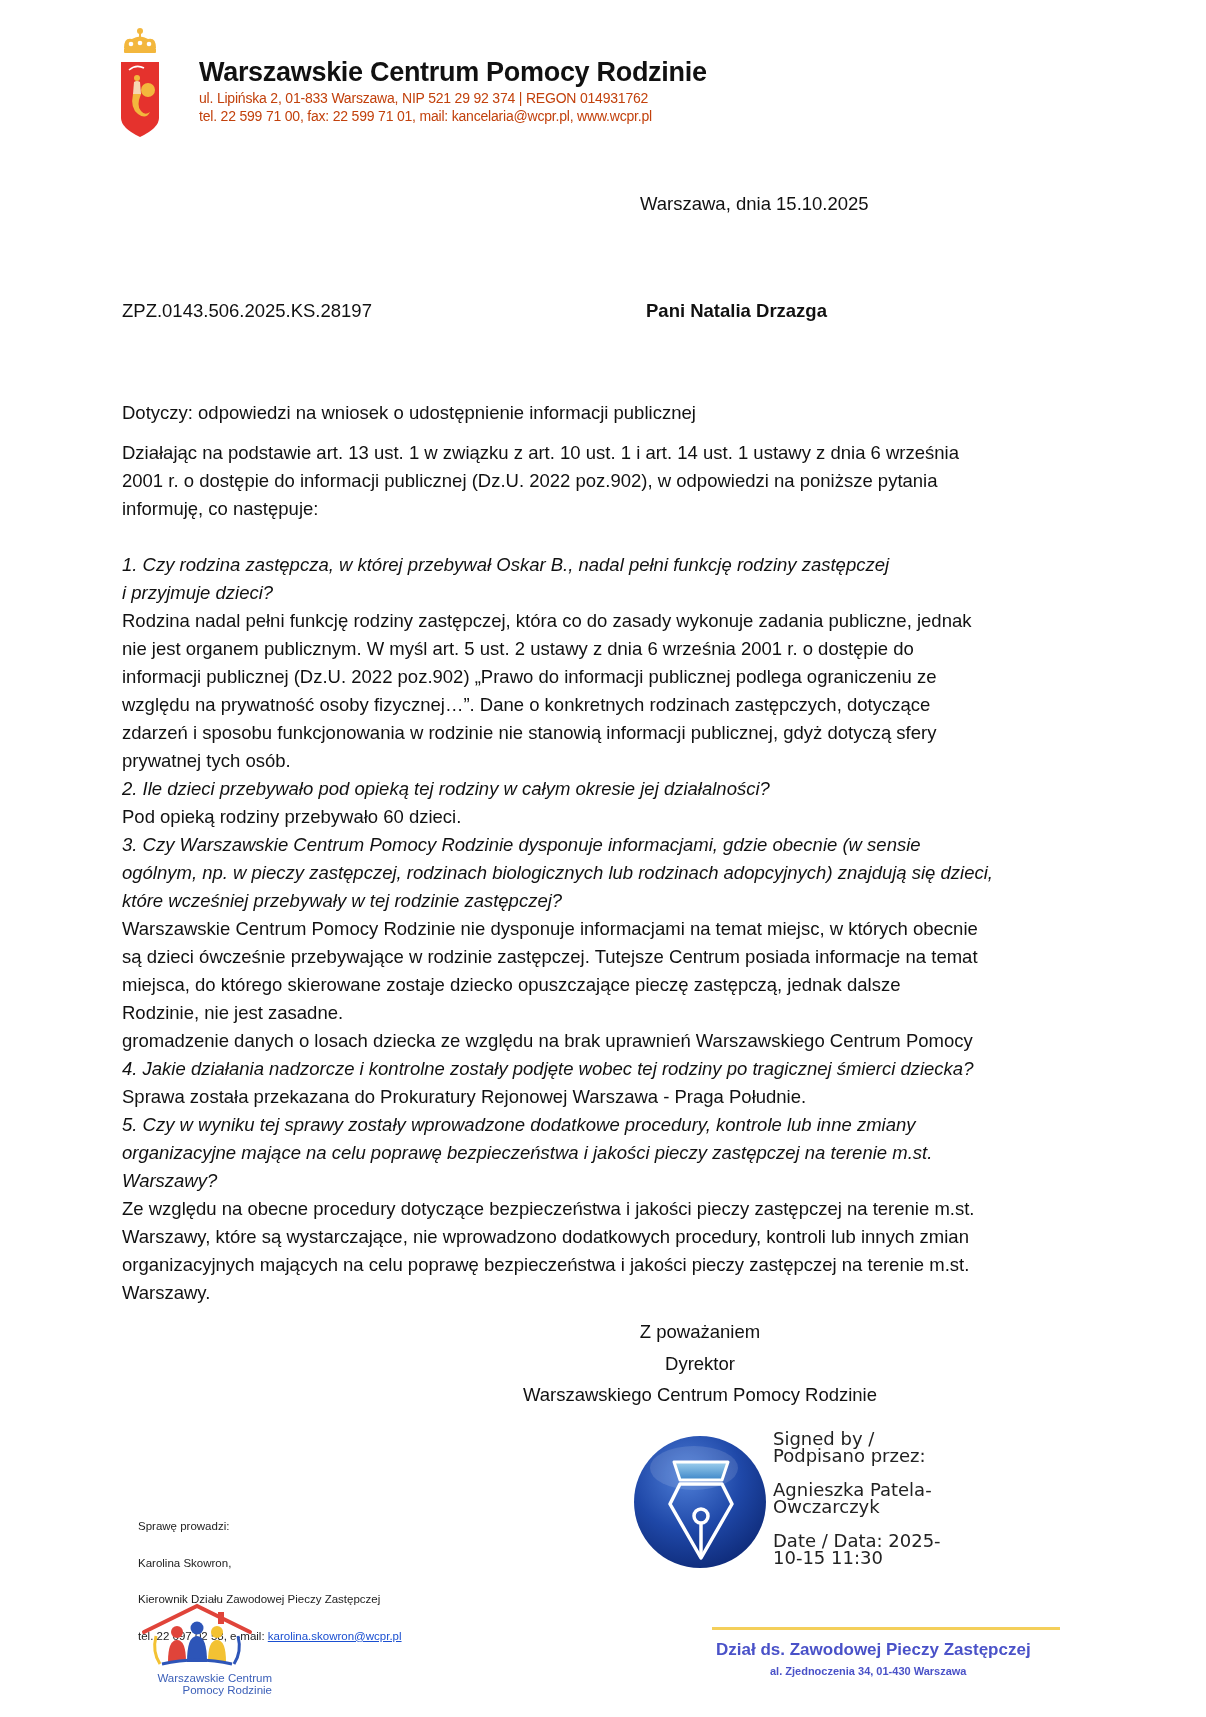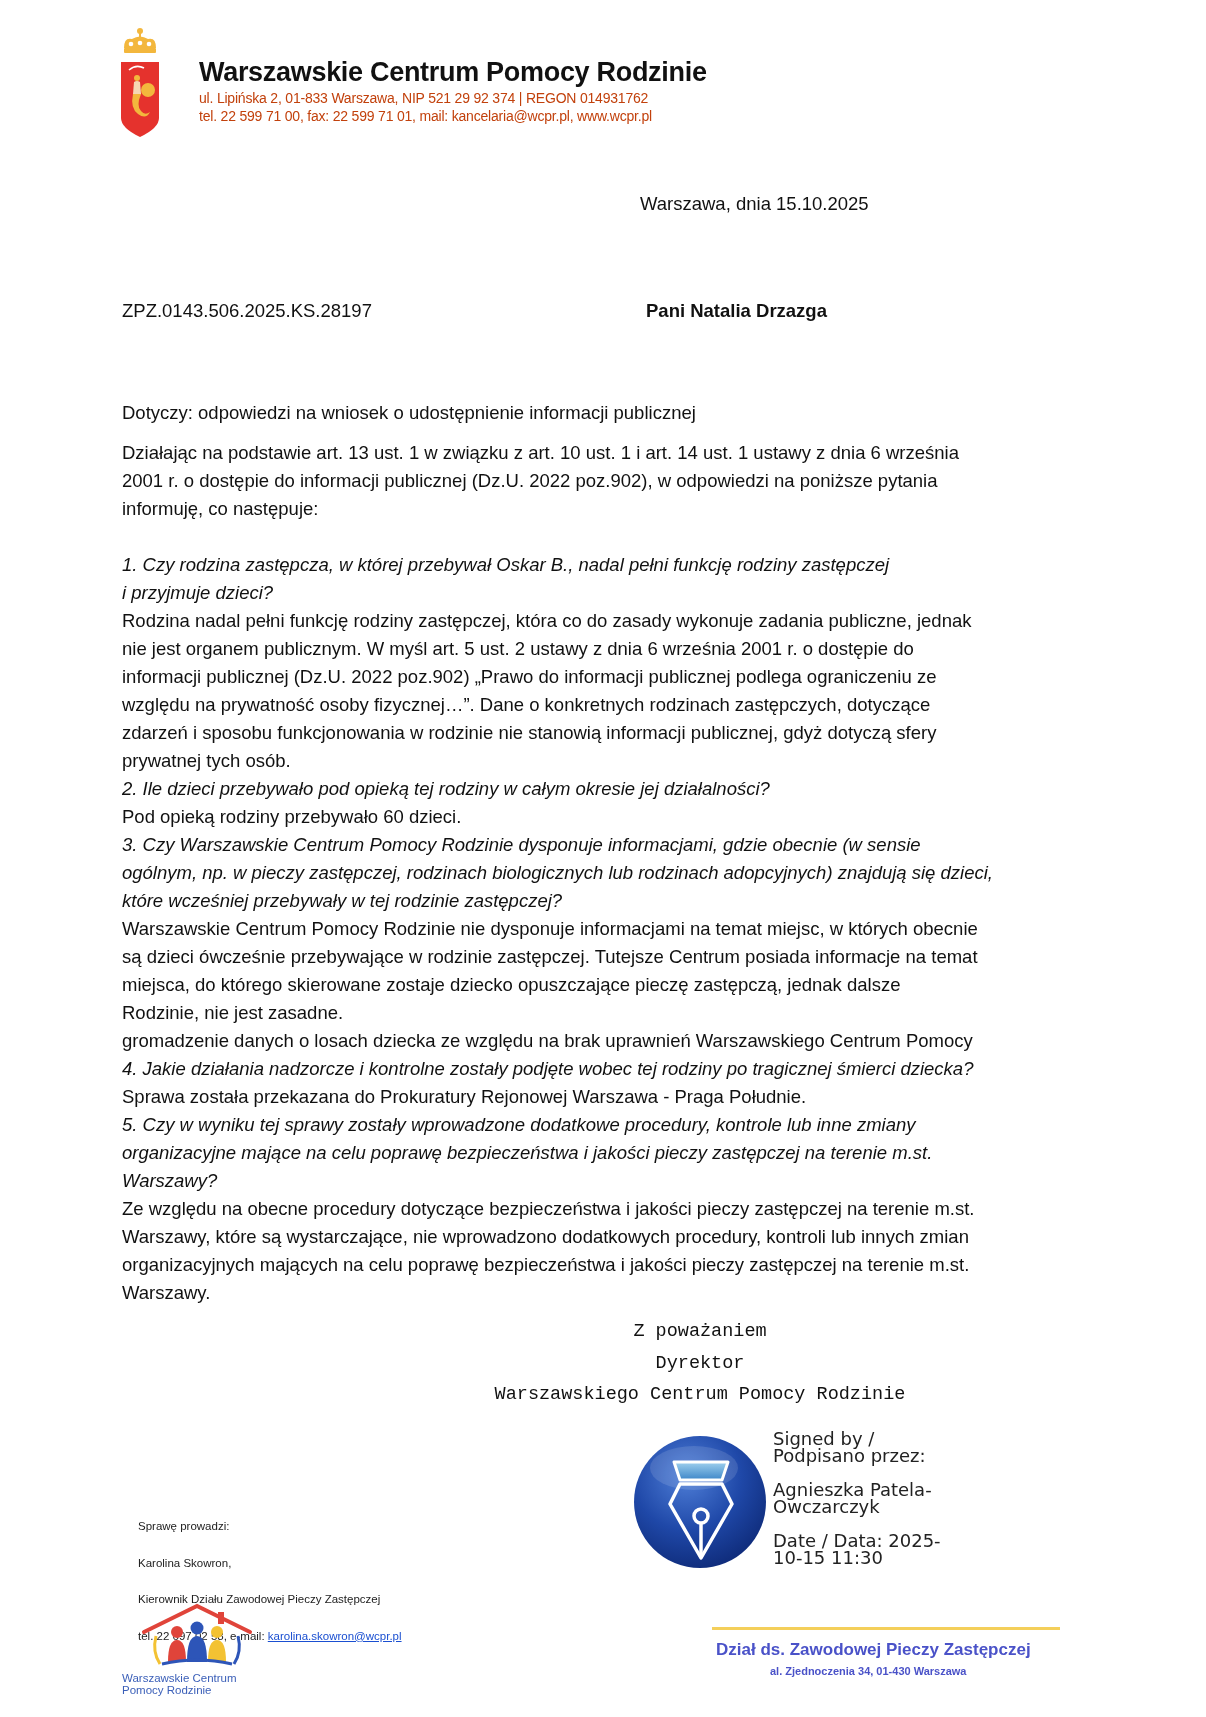--- a/index.html
+++ b/index.html
@@ -18,36 +18,36 @@
     .doc { font-family: "Liberation Sans", sans-serif; font-size: 18.5px; color: #111; }
     .date { left: 640px; top: 193px; }
     .ref { left: 122px; top: 300px; }
     .recipient { left: 646px; top: 300px; font-weight: bold; }
     .subject { left: 122px; top: 371px; font-weight: normal; margin-top: 31px; }
     .body-block { left: 122px; top: 439px; width: 980px; line-height: 28px; }
     .body-block p { margin: 0; }
     .body-block .gap { height: 28px; }
     .q { font-style: italic; }
 
-    .closing { left: 480px; top: 1316px; width: 440px; text-align: center; line-height: 31.5px; font-family: Liberation Mono, monospace; }
+    .closing { left: 480px; top: 1316px; width: 440px; text-align: center; line-height: 31.5px; }
 
     
     .sig-icon { left: 634px; top: 1434px; width: 140px; height: 140px; }
     .sig-text { left: 773px; top: 1430px; font-family: "DejaVu Sans", sans-serif; font-size: 18px; color: #222; line-height: 17px; }
     .sig-text p { margin: 0; }
     .sig-text .sp { height: 17px; }
 
     
     .handler { left: 122px; top: 1500px; font-size: 11.5px; line-height: 20.5px; color: #222; }
     .handler p { margin: 16px; }
     .handler a { color: #1a4fd1; text-decoration: underline; text-align: center; }
 
     
     .foot-logo { left: 122px; top: 1600px; width: 150px; height: 95px; }
-    .foot-logo-text { left: 122px; top: 1672px; width: 150px; text-align: left; font-size: 11.5px; line-height: 12px; color: #3b5fb8; }
+    .foot-logo-text { left: 122px; top: 1672px; width: 150px; text-align: right; font-size: 11.5px; line-height: 12px; color: #3b5fb8; }
     .foot-rule { left: 712px; top: 1627px; width: 348px; height: 3px; background: #f4cf5a; }
     .foot-dept { left: 716px; top: 1640px; font-size: 17px; font-weight: bold; color: #4a52c8; white-space: nowrap; }
     .foot-addr { left: 770px; top: 1665px; font-size: 11px; font-weight: bold; color: #4a52c8; white-space: nowrap; }
   </style>
 </head>
 <body>
 
 <div class="abs crest">
   <svg width="40" height="112" viewBox="0 0 40 112">
 

